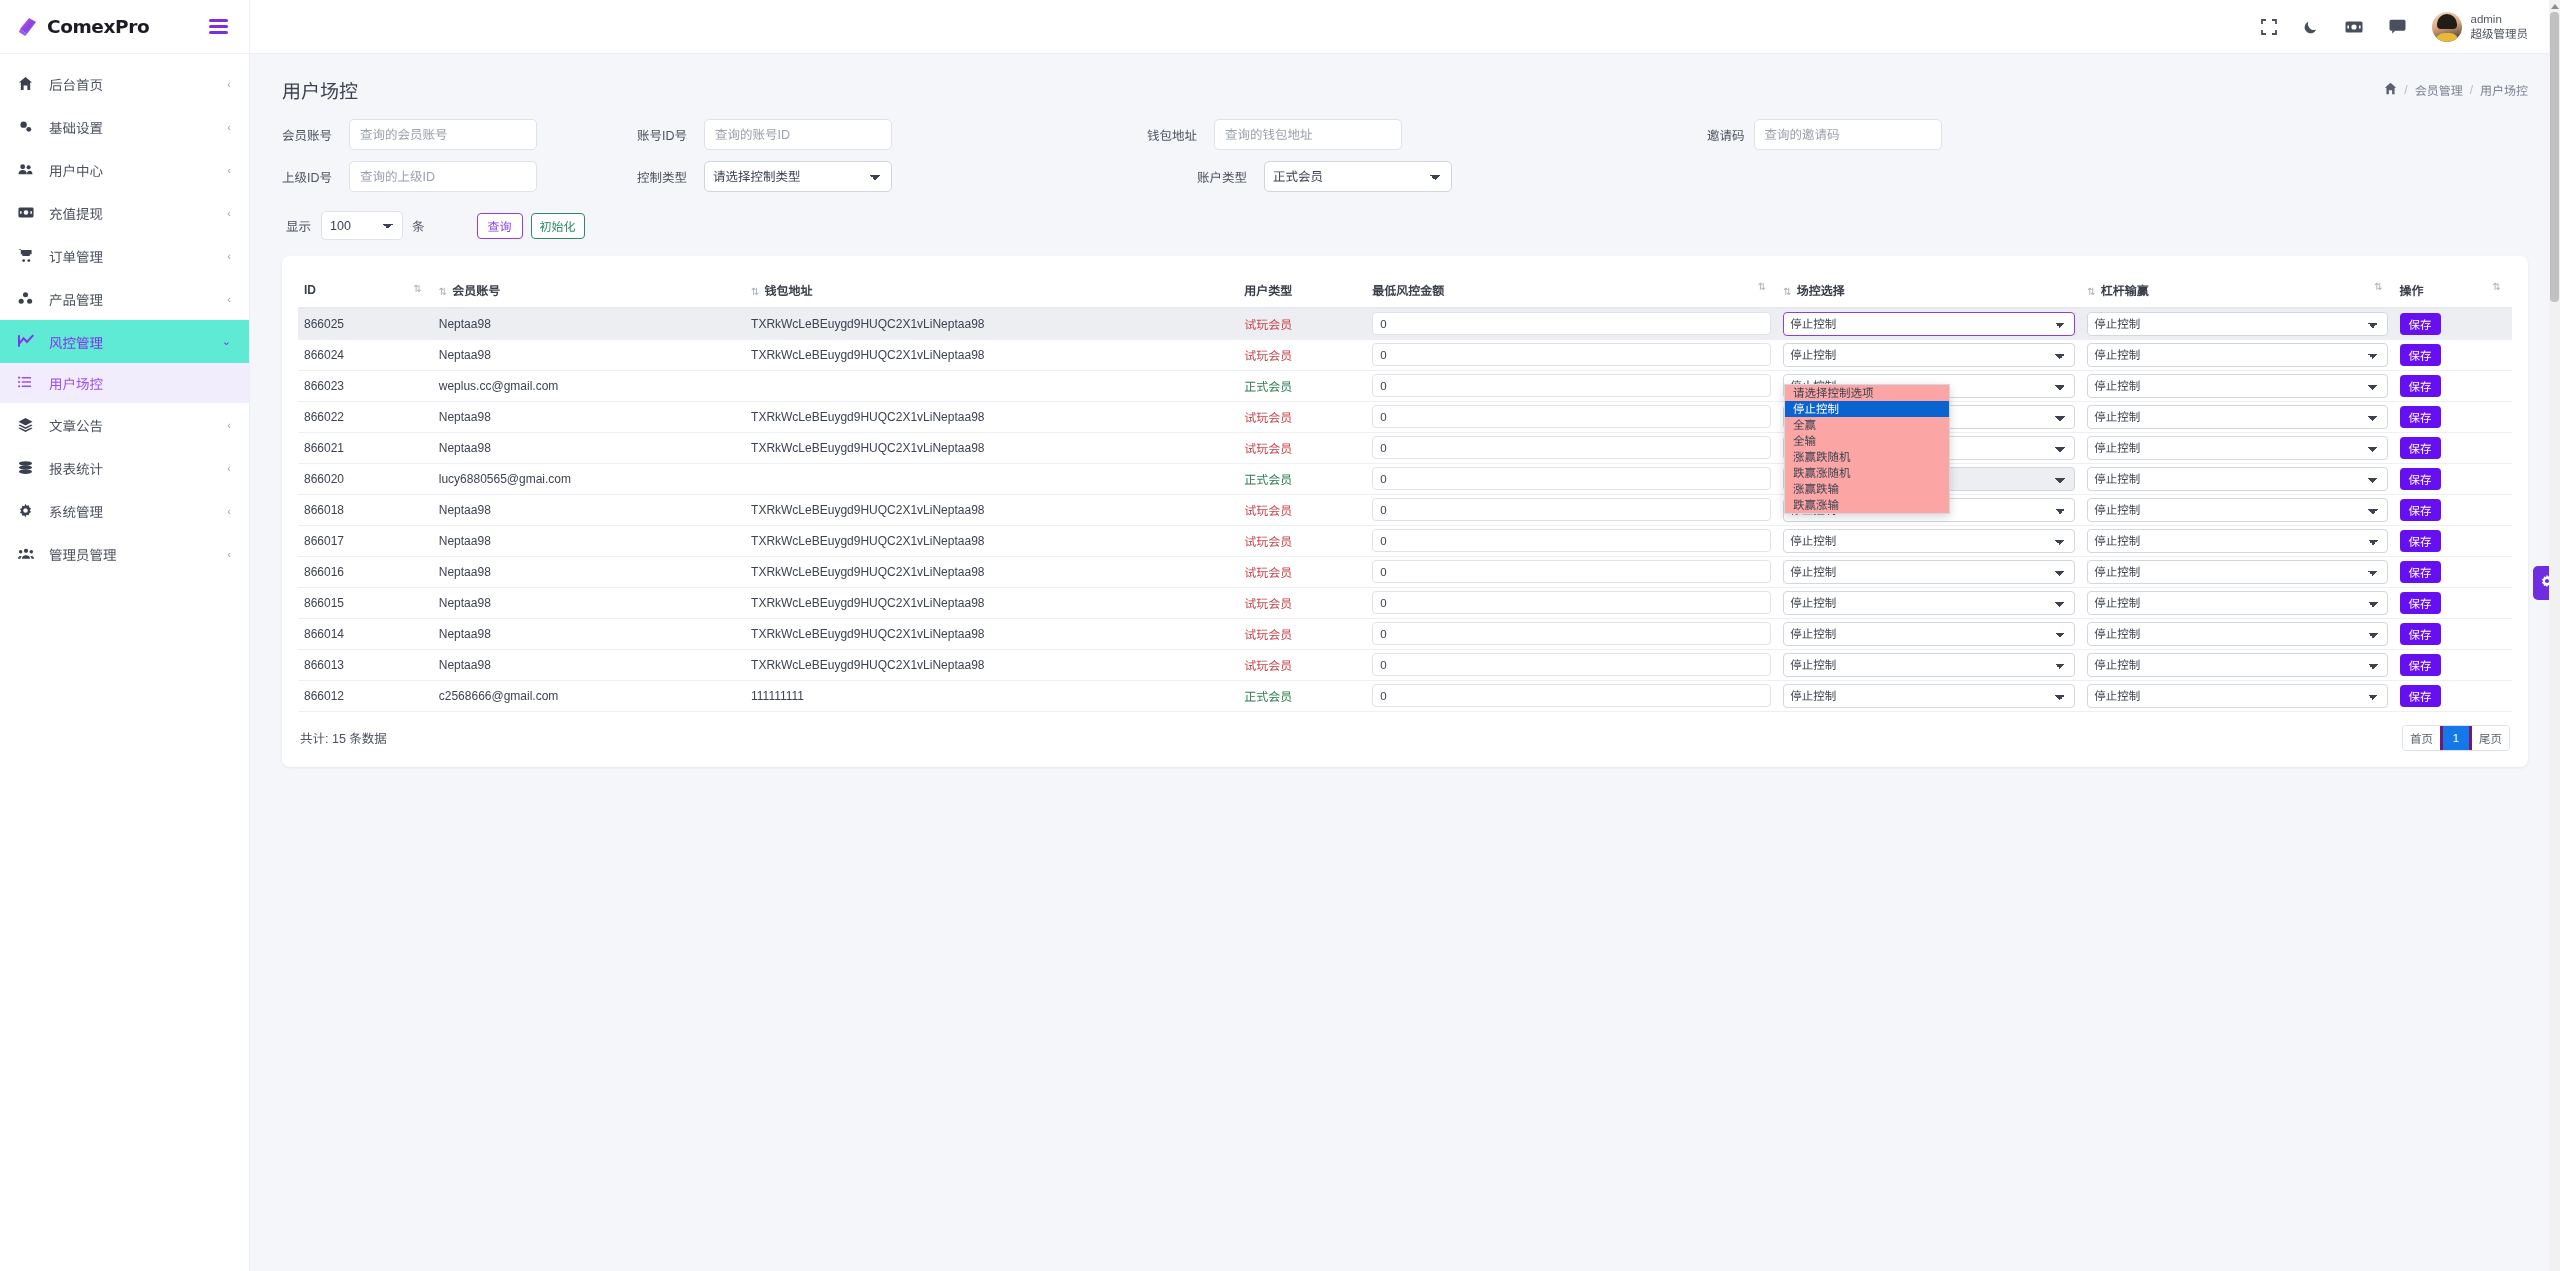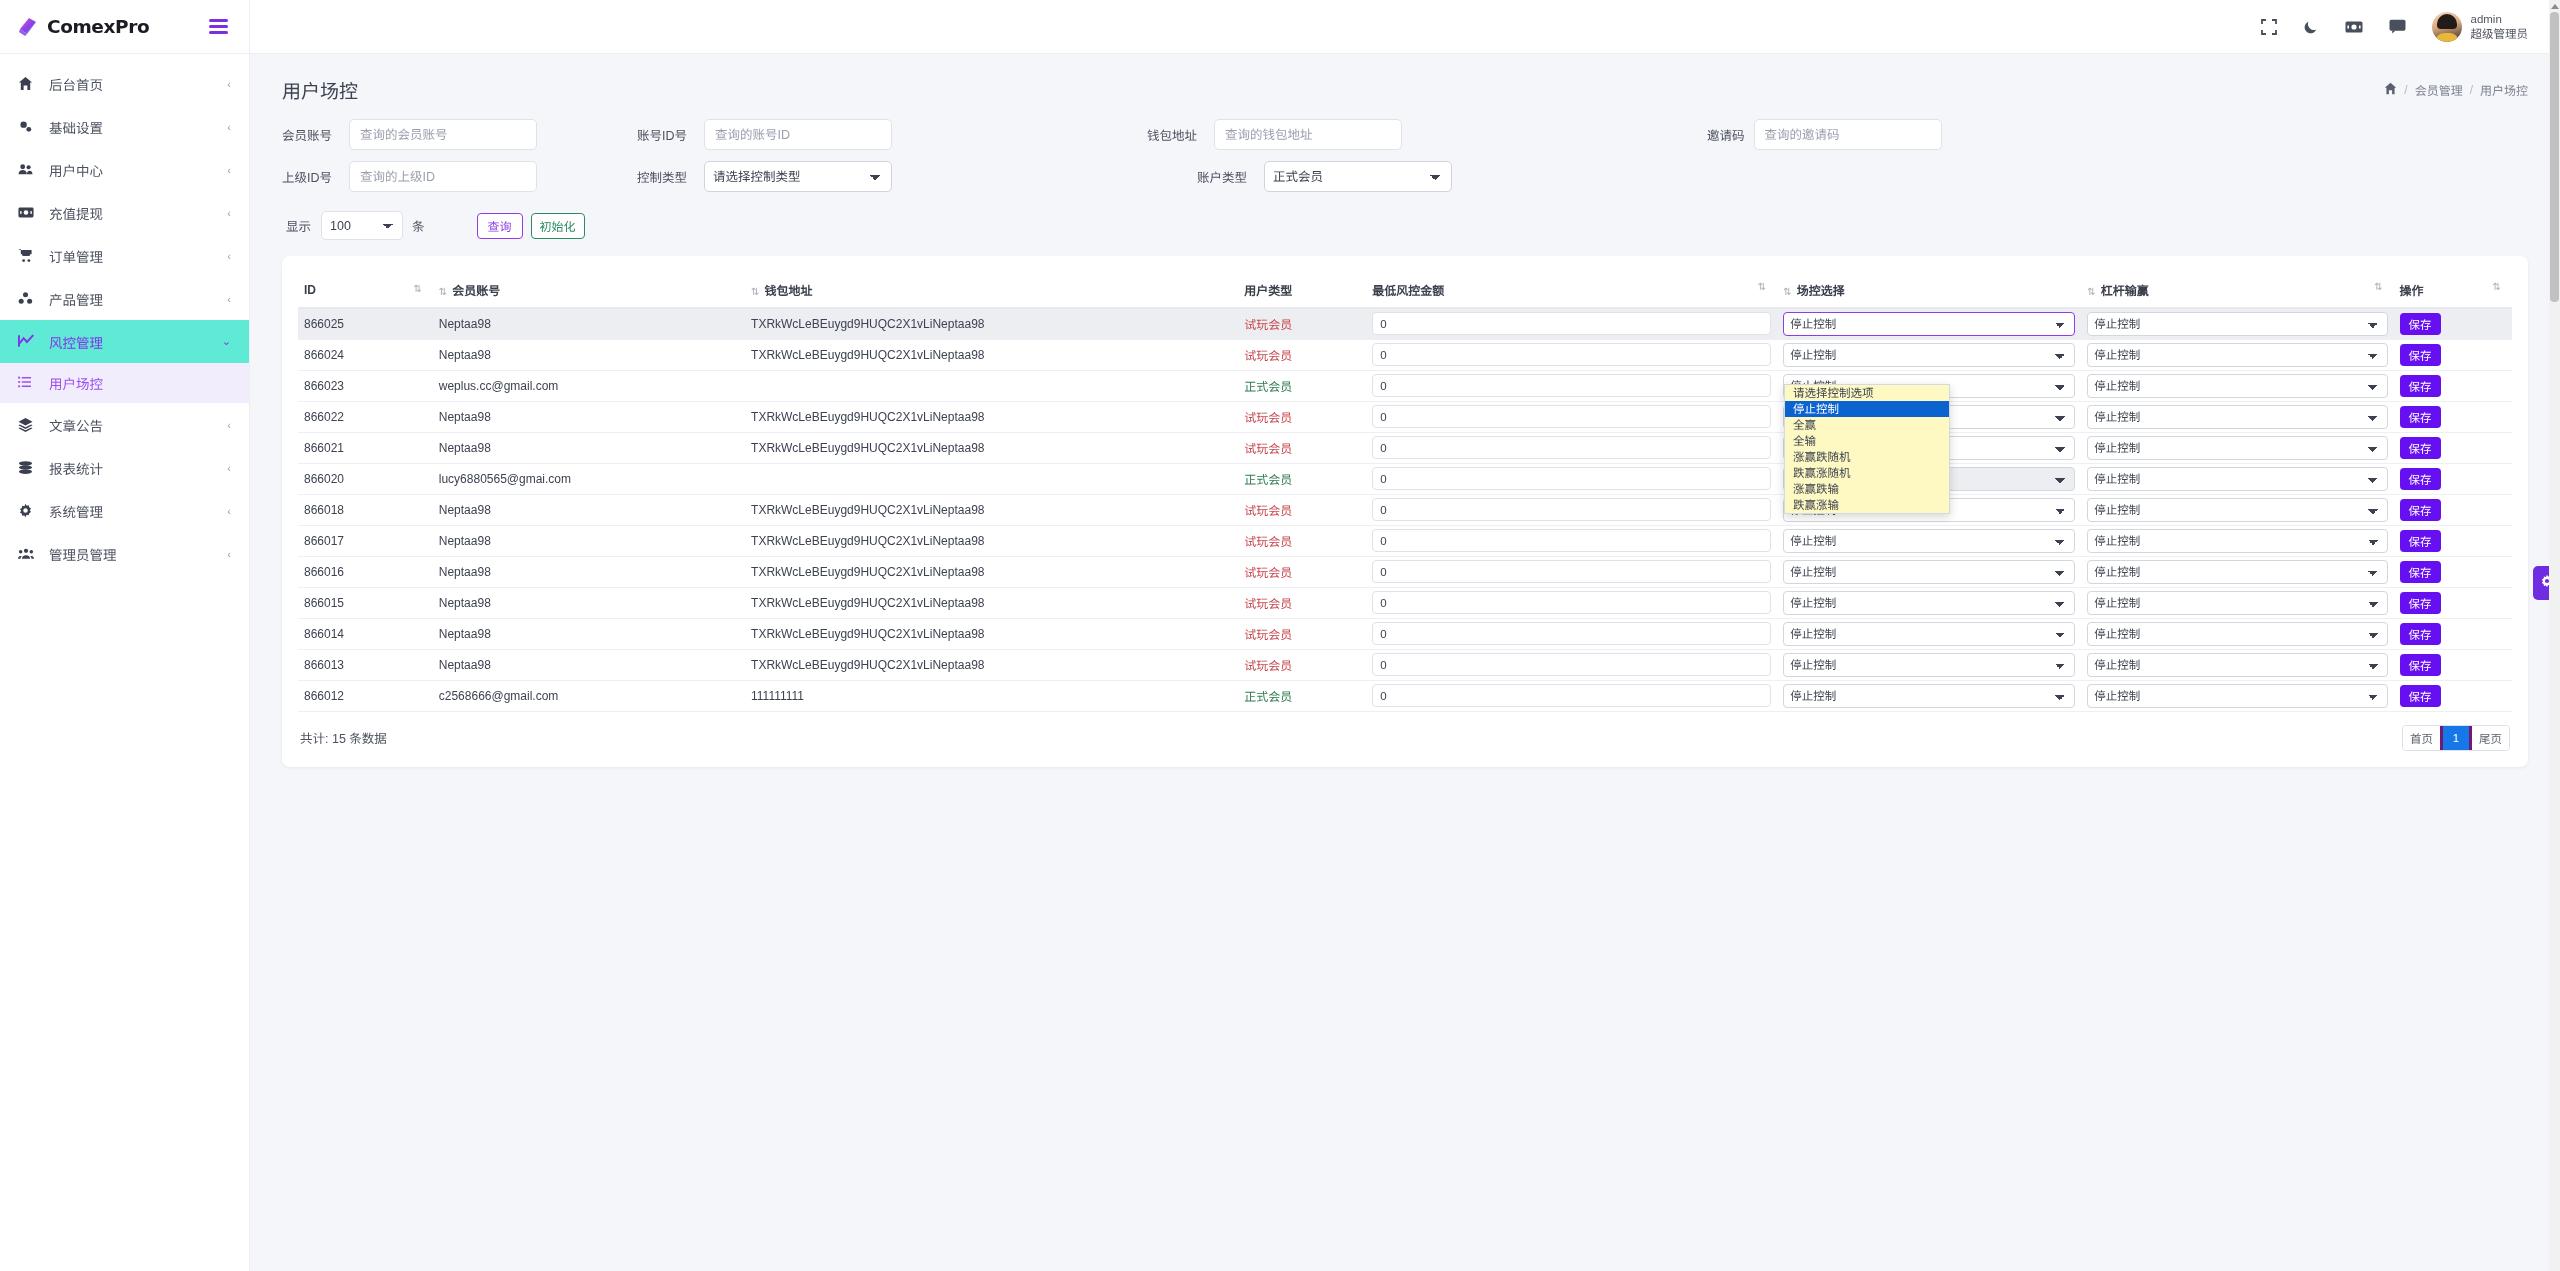--- a/index.html
+++ b/index.html
@@ -211,21 +211,21 @@
   .cell-select.grey-bg { background-color: #eceef1; }
   .btn-save {
     height: 22px; padding: 0 9px; border: none; border-radius: 4px;
     background: #6610f2; color: #fff; font-size: 11.5px; cursor: pointer;
     font-family: "Liberation Sans", sans-serif;
   }
 
   
   .dd-panel {
     position: absolute; left: 1502px; top: 128px; width: 166px;
-    background: #fef9c3; border: 1px solid #d4d8e0;
+    background: #fca5a5; border: 1px solid #d4d8e0;
     box-shadow: 0 3px 9px rgba(0,0,0,0.16); z-index: 50;
   }
   .dd-opt {
     padding: 3px 8px; font-size: 11.5px; color: #3c4250; cursor: pointer;
     height: 16px; line-height: 10px; display: flex; align-items: center;
   }
   .dd-opt.sel { background: #0a63ce; color: #fff; }
 
   .card-foot {
     display: flex; align-items: center; justify-content: space-between;

